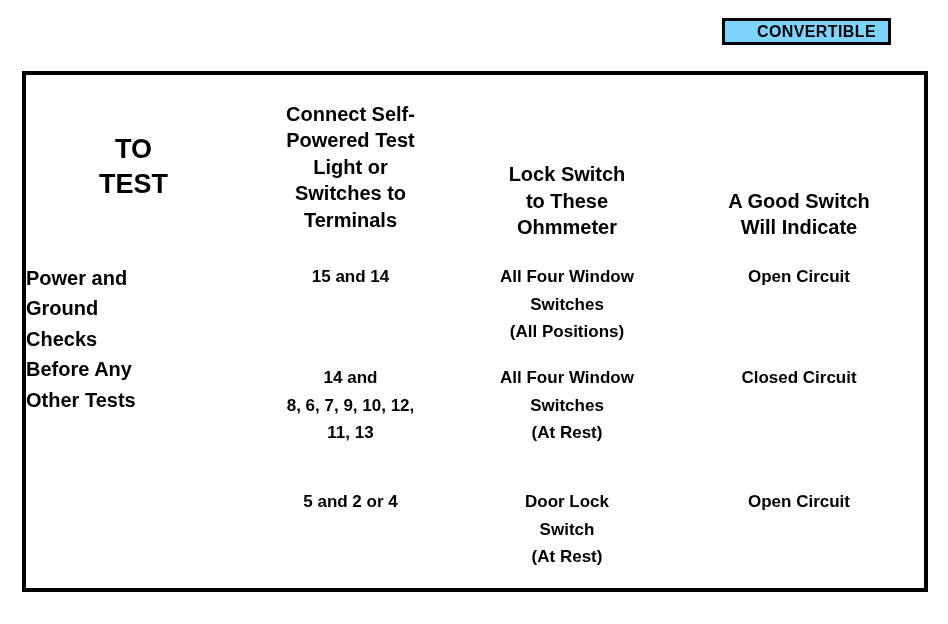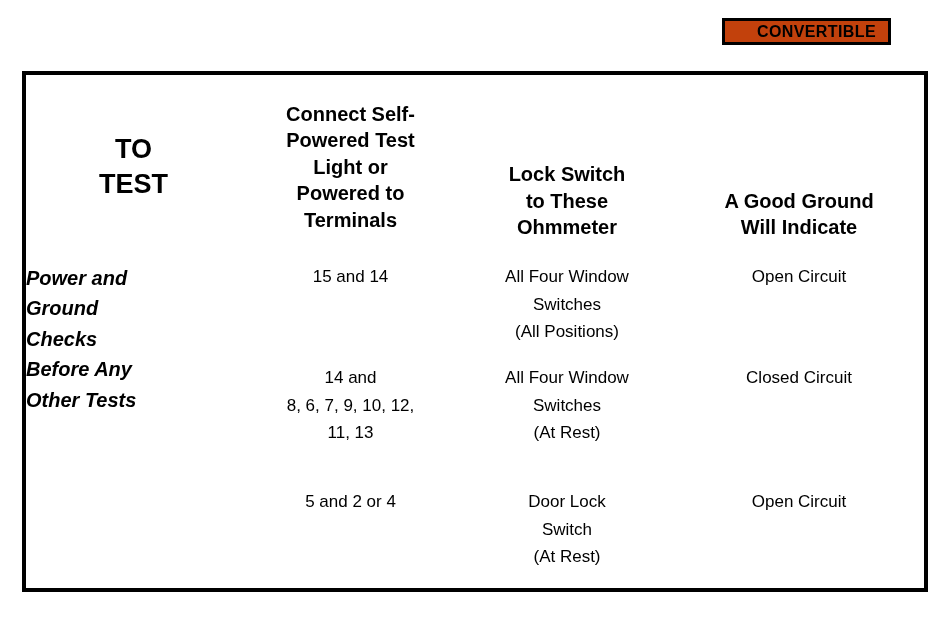--- a/index.html
+++ b/index.html
@@ -27,21 +27,21 @@
     height: 28px;
   }
   .badge {
     position: absolute;
     left: 722px;
     top: 0;
     width: 169px;
     height: 27px;
     box-sizing: border-box;
     border: 3px solid #000;
-    background: #c2410c;
+    background: #7dd3fc;
     display: flex;
     align-items: center;
     justify-content: center;
     padding-left: 20px;
   }
   .badge-label {
     font-size: 16px;
     font-weight: bold;
     letter-spacing: 0.4px;
     line-height: 1;
@@ -111,41 +111,40 @@
     font-size: 27px;
     line-height: 1.3;
   }
 
   
   .rowsep { border-bottom: 3px solid #000; }
 
   .stub-cell {
     padding: 14px 0 0 14px;
     vertical-align: top;
-    font-style: italic;
   }
   .stub-line {
     font-size: 20px;
     font-weight: bold;
     line-height: 1.52;
     text-align: left;
     white-space: nowrap;
   }
 
   .cell-center {
     padding: 14px 10px 10px;
     text-align: center;
   }
   .cell-left {
     padding: 14px 10px 10px 18px;
     text-align: center;
   }
   .cell-line {
     font-size: 17px;
-    font-weight: normal;
+    font-weight: bold;
     line-height: 1.62;
     white-space: nowrap;
   }
 
   .r1 { height: 101px; }
   .r2 { height: 124px; }
   .r3 { height: 104px; }
 </style>
 </head>
 <body>
@@ -171,34 +170,34 @@
           <div class="head-inner">
             <div class="head-line big">TO</div>
             <div class="head-line big">TEST</div>
           </div>
         </td>
         <td class="head-cell vr-b">
           <div class="head-inner fill">
             <div class="head-line">Connect Self-</div>
             <div class="head-line">Powered Test</div>
             <div class="head-line">Light or</div>
-            <div class="head-line">Powered to</div>
+            <div class="head-line">Switches to</div>
             <div class="head-line">Terminals</div>
           </div>
         </td>
         <td class="head-cell vr-c">
           <div class="head-inner lower">
             <div class="head-line">Lock Switch</div>
             <div class="head-line">to These</div>
             <div class="head-line">Ohmmeter</div>
           </div>
         </td>
         <td class="head-cell">
           <div class="head-inner lower">
-            <div class="head-line">A Good Ground</div>
+            <div class="head-line">A Good Switch</div>
             <div class="head-line">Will Indicate</div>
           </div>
         </td>
       </tr>
 
       <tr class="r1">
         <td class="stub-cell vr-a" rowspan="3">
           <div class="stub-line">Power and</div>
           <div class="stub-line">Ground</div>
           <div class="stub-line">Checks</div>

